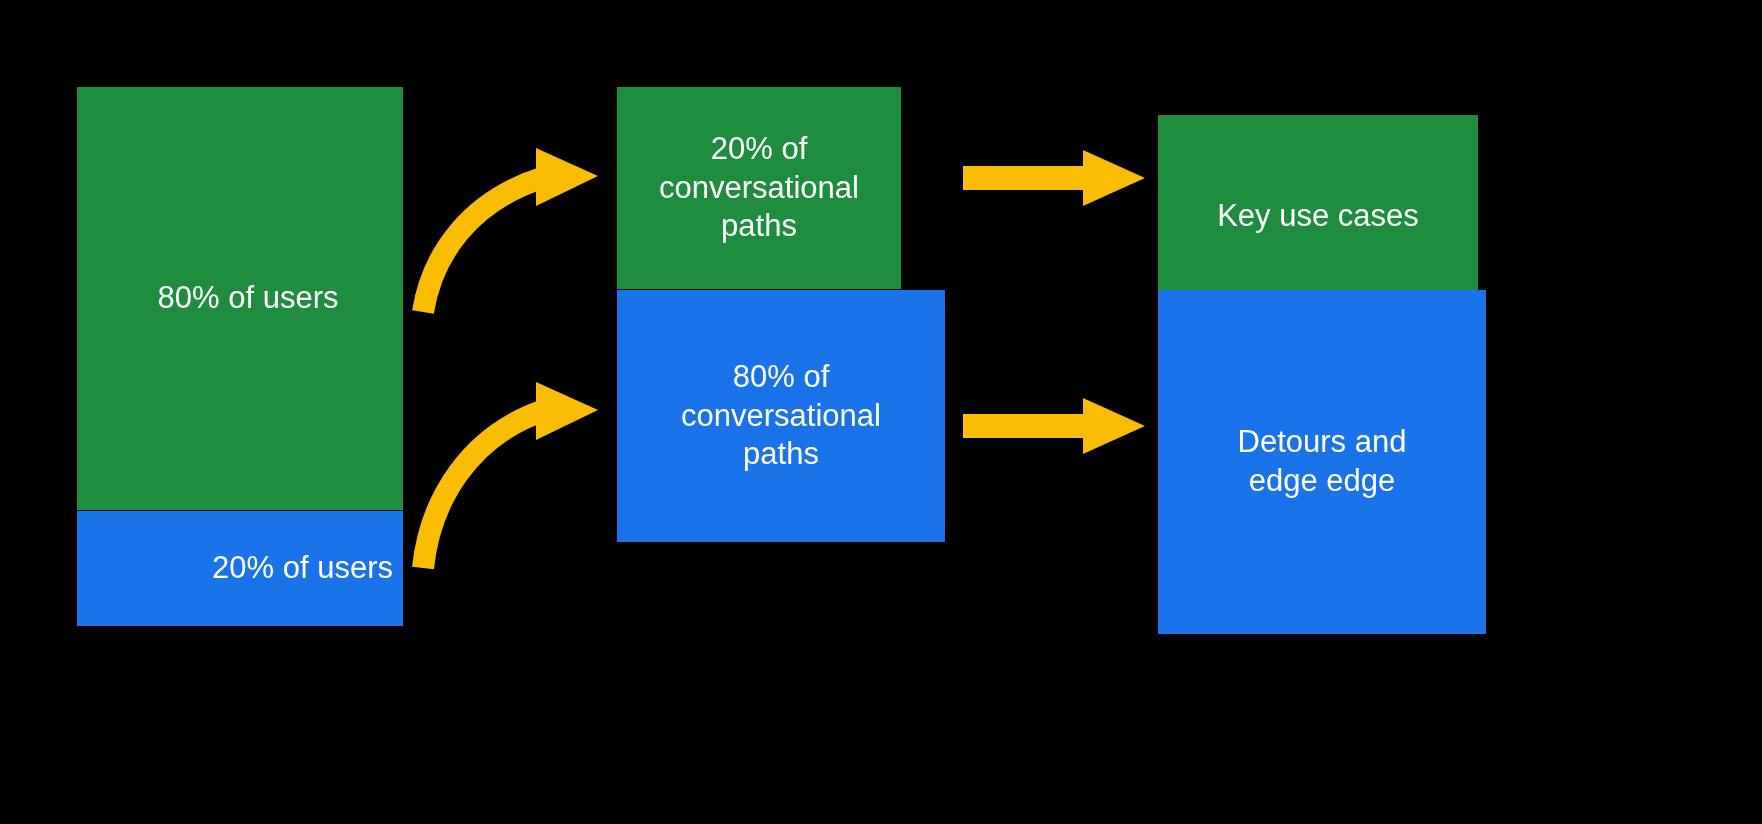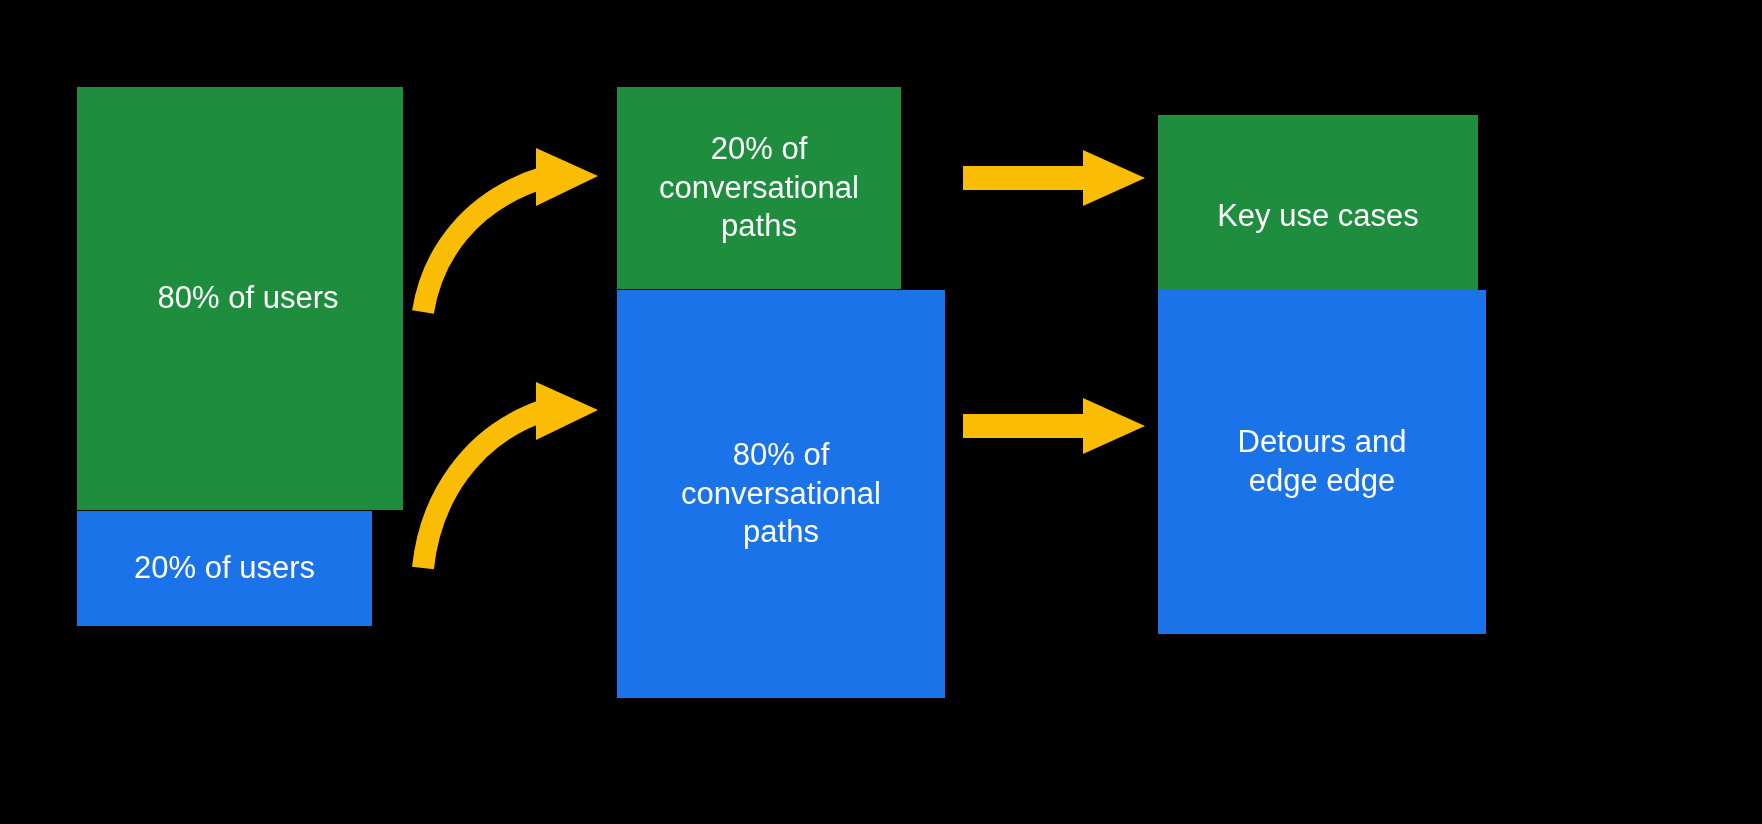--- a/index.html
+++ b/index.html
@@ -36,26 +36,26 @@
     width: 100%;
     padding: 0 10px;
     box-sizing: border-box;
     white-space: pre-line;
   }
   .green { background: #1E8E3E; }
   .blue  { background: #1A73E8; }
 
   
   #c1-green { left: 77px;  top: 87px;  width: 326px; height: 423px; padding-left: 16px; }
-  #c1-blue  { left: 77px;  top: 511px; width: 295px; height: 115px; }
+  #c1-blue  { left: 77px;  top: 511px; width: 326px; height: 115px; text-align: right; }
   #c1-green .label, #c1-blue .label { font-size: 31px; font-weight: 400; }
 
   
   #c2-green { left: 617px; top: 87px;  width: 284px; height: 202px; }
-  #c2-blue  { left: 617px; top: 290px; width: 328px; height: 408px; }
+  #c2-blue  { left: 617px; top: 290px; width: 328px; height: 252px; }
   #c2-green .label, #c2-blue .label { font-size: 31px; font-weight: 400; }
 
   
   #c3-green { left: 1158px; top: 87px;  width: 320px; height: 202px; margin-top: 28px; }
   #c3-blue  { left: 1158px; top: 290px; width: 328px; height: 344px; }
   #c3-green .label, #c3-blue .label { font-size: 31px; font-weight: 400; }
 
   
   #arrows {
     position: absolute;

